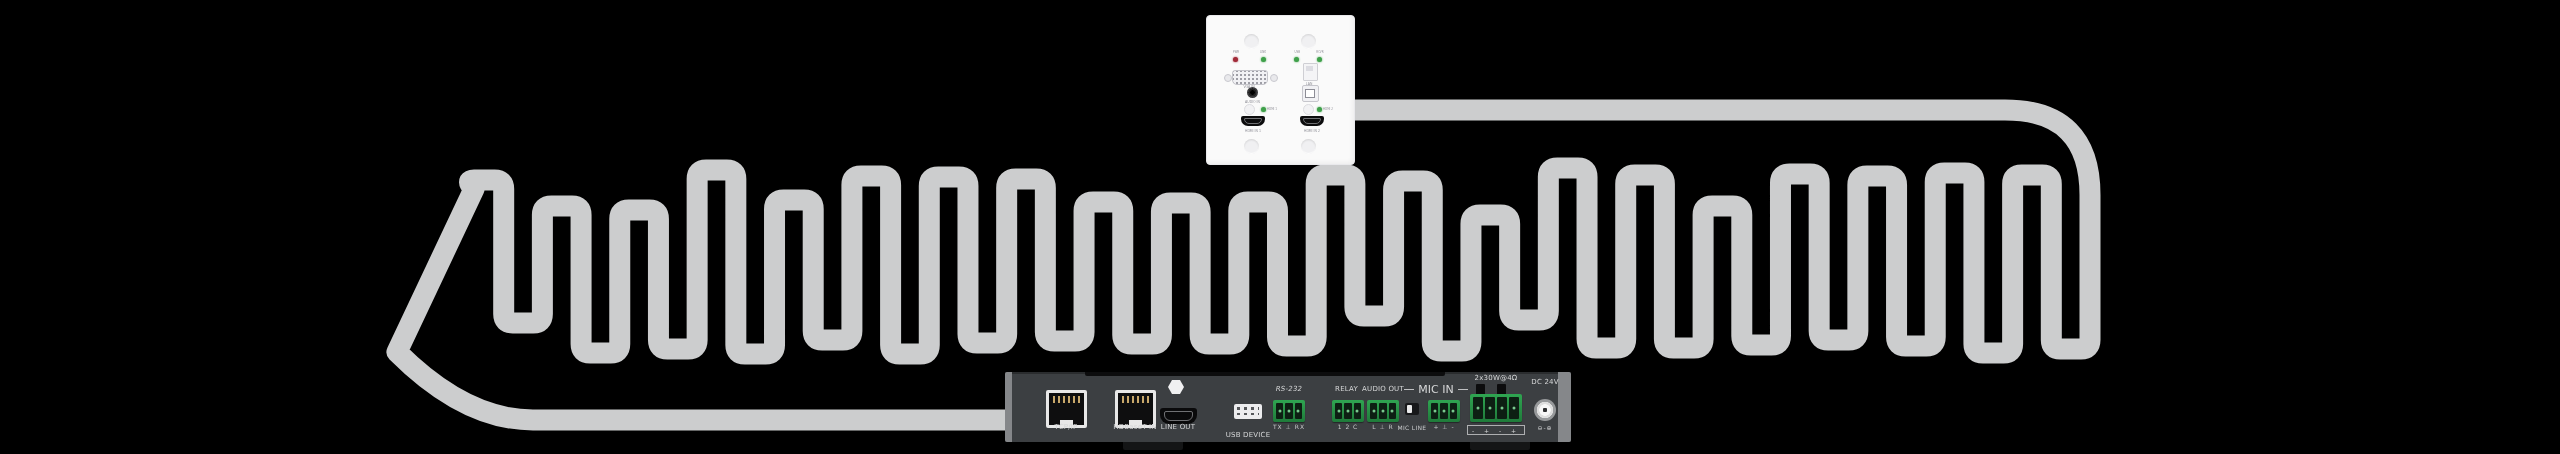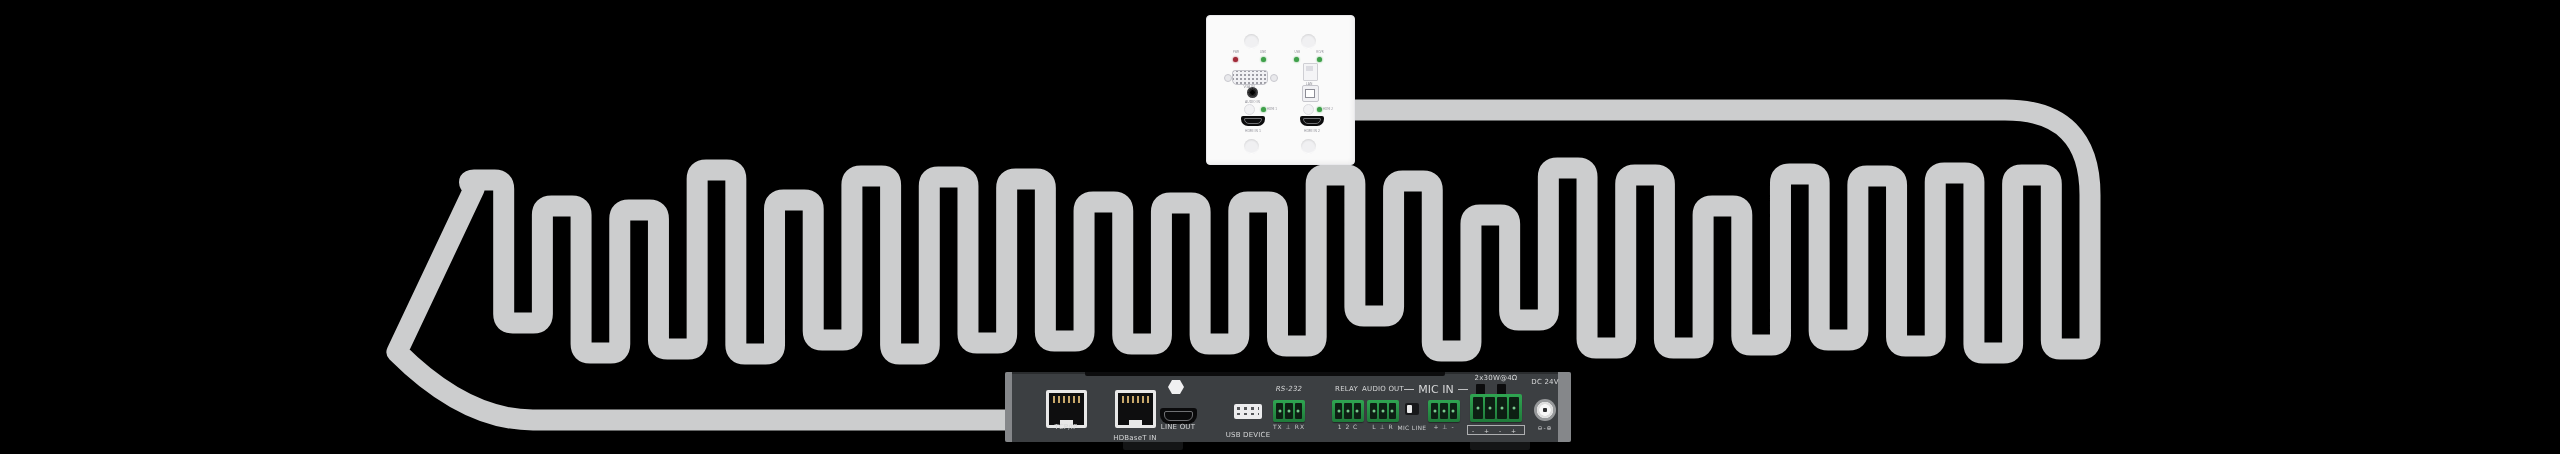--- a/index.html
+++ b/index.html
@@ -164,21 +164,21 @@
     <div class="rj45" style="left:41px;">
       <div class="pins"></div>
       <div class="tab"></div>
     </div>
     <div class="dlab" style="left:11px;top:51px;width:100px;">TCP/IP</div>
 
     <div class="rj45" style="left:110px;">
       <div class="pins"></div>
       <div class="tab"></div>
     </div>
-    <div class="dlab" style="left:80px;top:62px;width:100px;">HDBaseT IN</div>
+    <div class="dlab" style="left:80px;top:51px;width:100px;">HDBaseT IN</div>
 
     <div class="hex"></div>
     <div class="hdmiOut"></div>
     <div class="dlab" style="left:123px;top:51px;width:100px;">LINE OUT</div>
 
     <div class="usbDev">
         <i class="r1"></i>
         <i class="r2"></i>
       </div>
     <div class="dlab" style="left:193px;top:59px;width:100px;">USB DEVICE</div>

